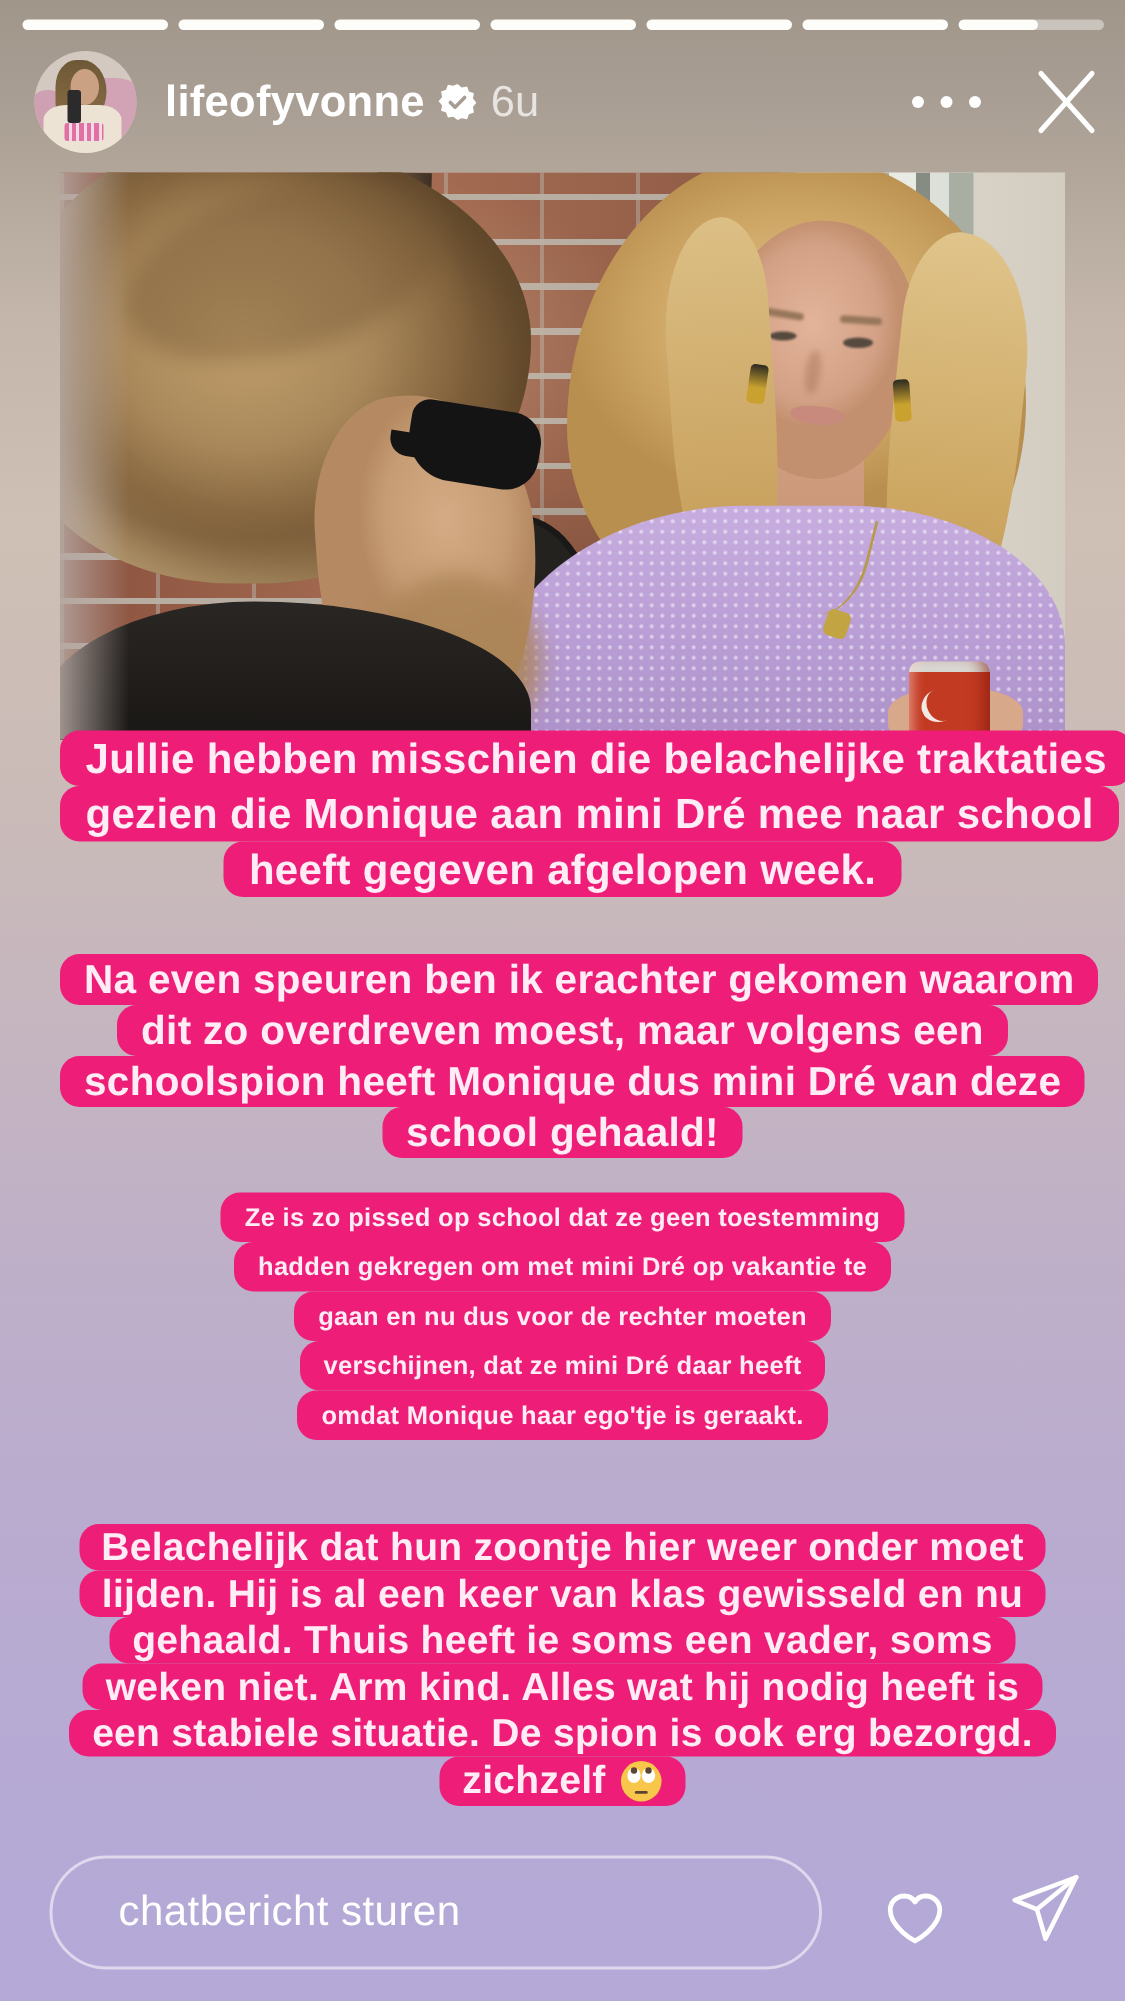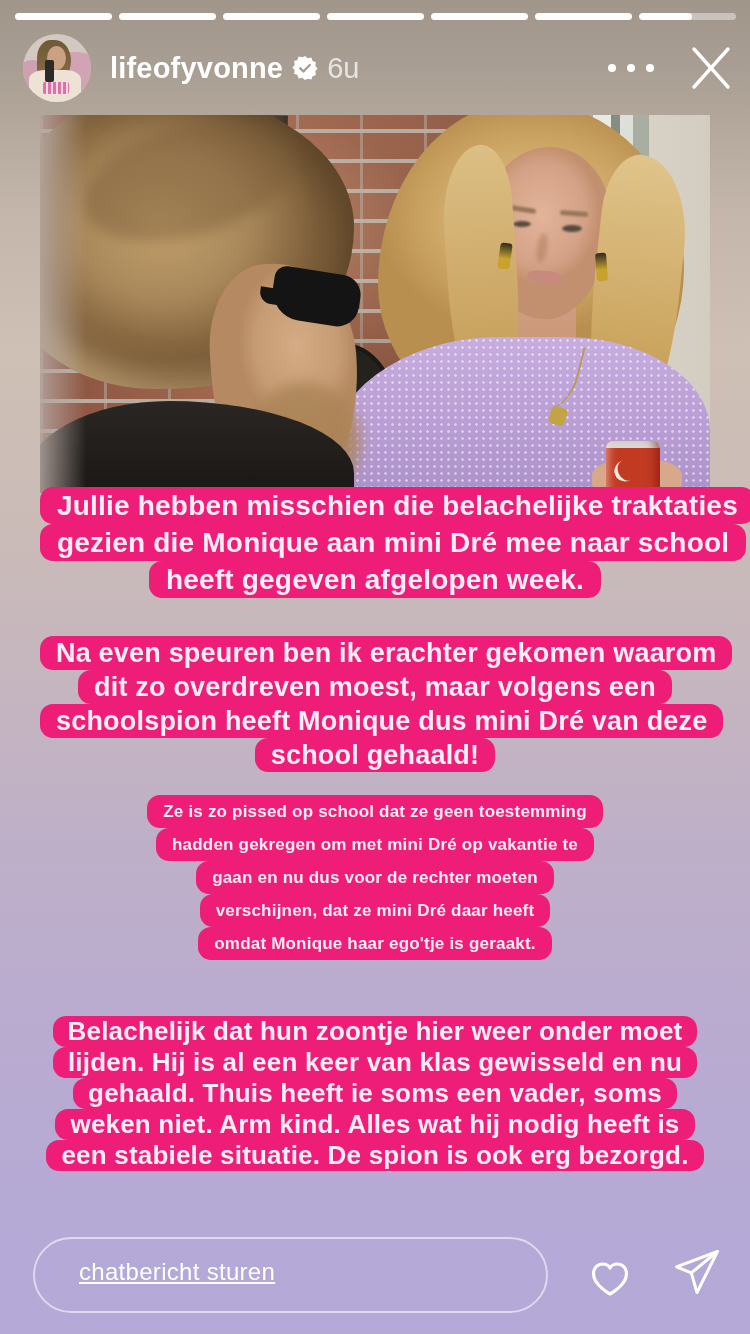--- a/index.html
+++ b/index.html
@@ -107,21 +107,21 @@
   .line{ display:block; width:fit-content; margin:0 auto; background:var(--sticker-bg,#EE1D77); color:var(--sticker-text,#FFECF5);
     font-weight:700; border-radius:13px; letter-spacing:.2px; white-space:nowrap; }
   .s0{ top:487px; } .s0 .line{ font-size:28px; line-height:31px; padding:3px 17px; }
   .s1{ top:636px;text-align:center; } .s1 .line{ font-size:27px; line-height:30px; padding:2px 16px; }
   .s2{ top:795px; } .s2 .line{ font-size:17px; line-height:29px; padding:2px 16px; }
   .s3{ top:1016px; } .s3 .line{ font-size:26px; line-height:27px; padding:2px 15px; }
   .emoji-wrap{ display:inline-block; vertical-align:-7px; margin-left:9px; line-height:0; }
 
   
   .chat-pill{ position:absolute; left:33px; top:1237px; width:515px; height:76px; border:2px solid rgba(255,255,255,.55); border-radius:40px; z-index:20; background:transparent; }
-  .chat-placeholder{ position:absolute; left:79px; top:1258px; color:#fff; font-size:24px; font-weight:400; z-index:22; letter-spacing:.3px;text-decoration:underline; }
+  .chat-placeholder{ position:absolute; left:79px; top:1258px; color:#fff; font-size:28px; font-weight:400; z-index:22; letter-spacing:.3px; }
   .heart-btn{ position:absolute; left:585px; top:1251px; width:50px; height:50px; z-index:22; }
   .send-btn{ position:absolute; left:672px; top:1247px; width:50px; height:50px; z-index:22; }
   svg{ display:block; }
 </style>
 </head>
 <body>
 
 <div class="screen">
 
   <div class="progress-row" id="progress-row">
@@ -219,20 +219,28 @@
       <span class="line">gaan en nu dus voor de rechter moeten</span>
       <span class="line">verschijnen, dat ze mini Dré daar heeft</span>
       <span class="line">omdat Monique haar ego'tje is geraakt.</span>
     </div>
   <div class="sticker s3">
       <span class="line">Belachelijk dat hun zoontje hier weer onder moet</span>
       <span class="line">lijden. Hij is al een keer van klas gewisseld en nu</span>
       <span class="line">gehaald. Thuis heeft ie soms een vader, soms</span>
       <span class="line">weken niet. Arm kind. Alles wat hij nodig heeft is</span>
       <span class="line">een stabiele situatie. De spion is ook erg bezorgd.</span>
+      <span class="line">zichzelf<span class="emoji-wrap" title="🙄"><svg width="29" height="29" viewBox="0 0 30 30">
+            <circle cx="15" cy="15" r="14" fill="#f7c64a"></circle>
+            <ellipse cx="10" cy="11" rx="4.6" ry="5.2" fill="#fff"></ellipse>
+            <ellipse cx="20" cy="11" rx="4.6" ry="5.2" fill="#fff"></ellipse>
+            <circle cx="10" cy="7.6" r="2.2" fill="#5c4433"></circle>
+            <circle cx="20" cy="7.6" r="2.2" fill="#5c4433"></circle>
+            <path d="M11.5 22.7h7" stroke="#5c4433" stroke-width="1.9" stroke-linecap="round" fill="none"></path>
+          </svg></span></span>
     </div>
 
   <div class="chat-pill"></div>
   <span class="chat-placeholder">chatbericht sturen</span>
   <div class="heart-btn">
     <svg viewBox="0 0 50 50" width="50" height="50">
       <path d="M25 43S8.5 34.2 8.5 22.4c0-5.3 4.2-9.4 9.3-9.4 3 0 5.8 1.5 7.2 4 1.4-2.5 4.2-4 7.2-4 5.1 0 9.3 4.1 9.3 9.4C41.5 34.2 25 43 25 43z" fill="none" stroke="#fff" stroke-width="3.2" stroke-linejoin="round"></path>
     </svg>
   </div>
   <div class="send-btn">

